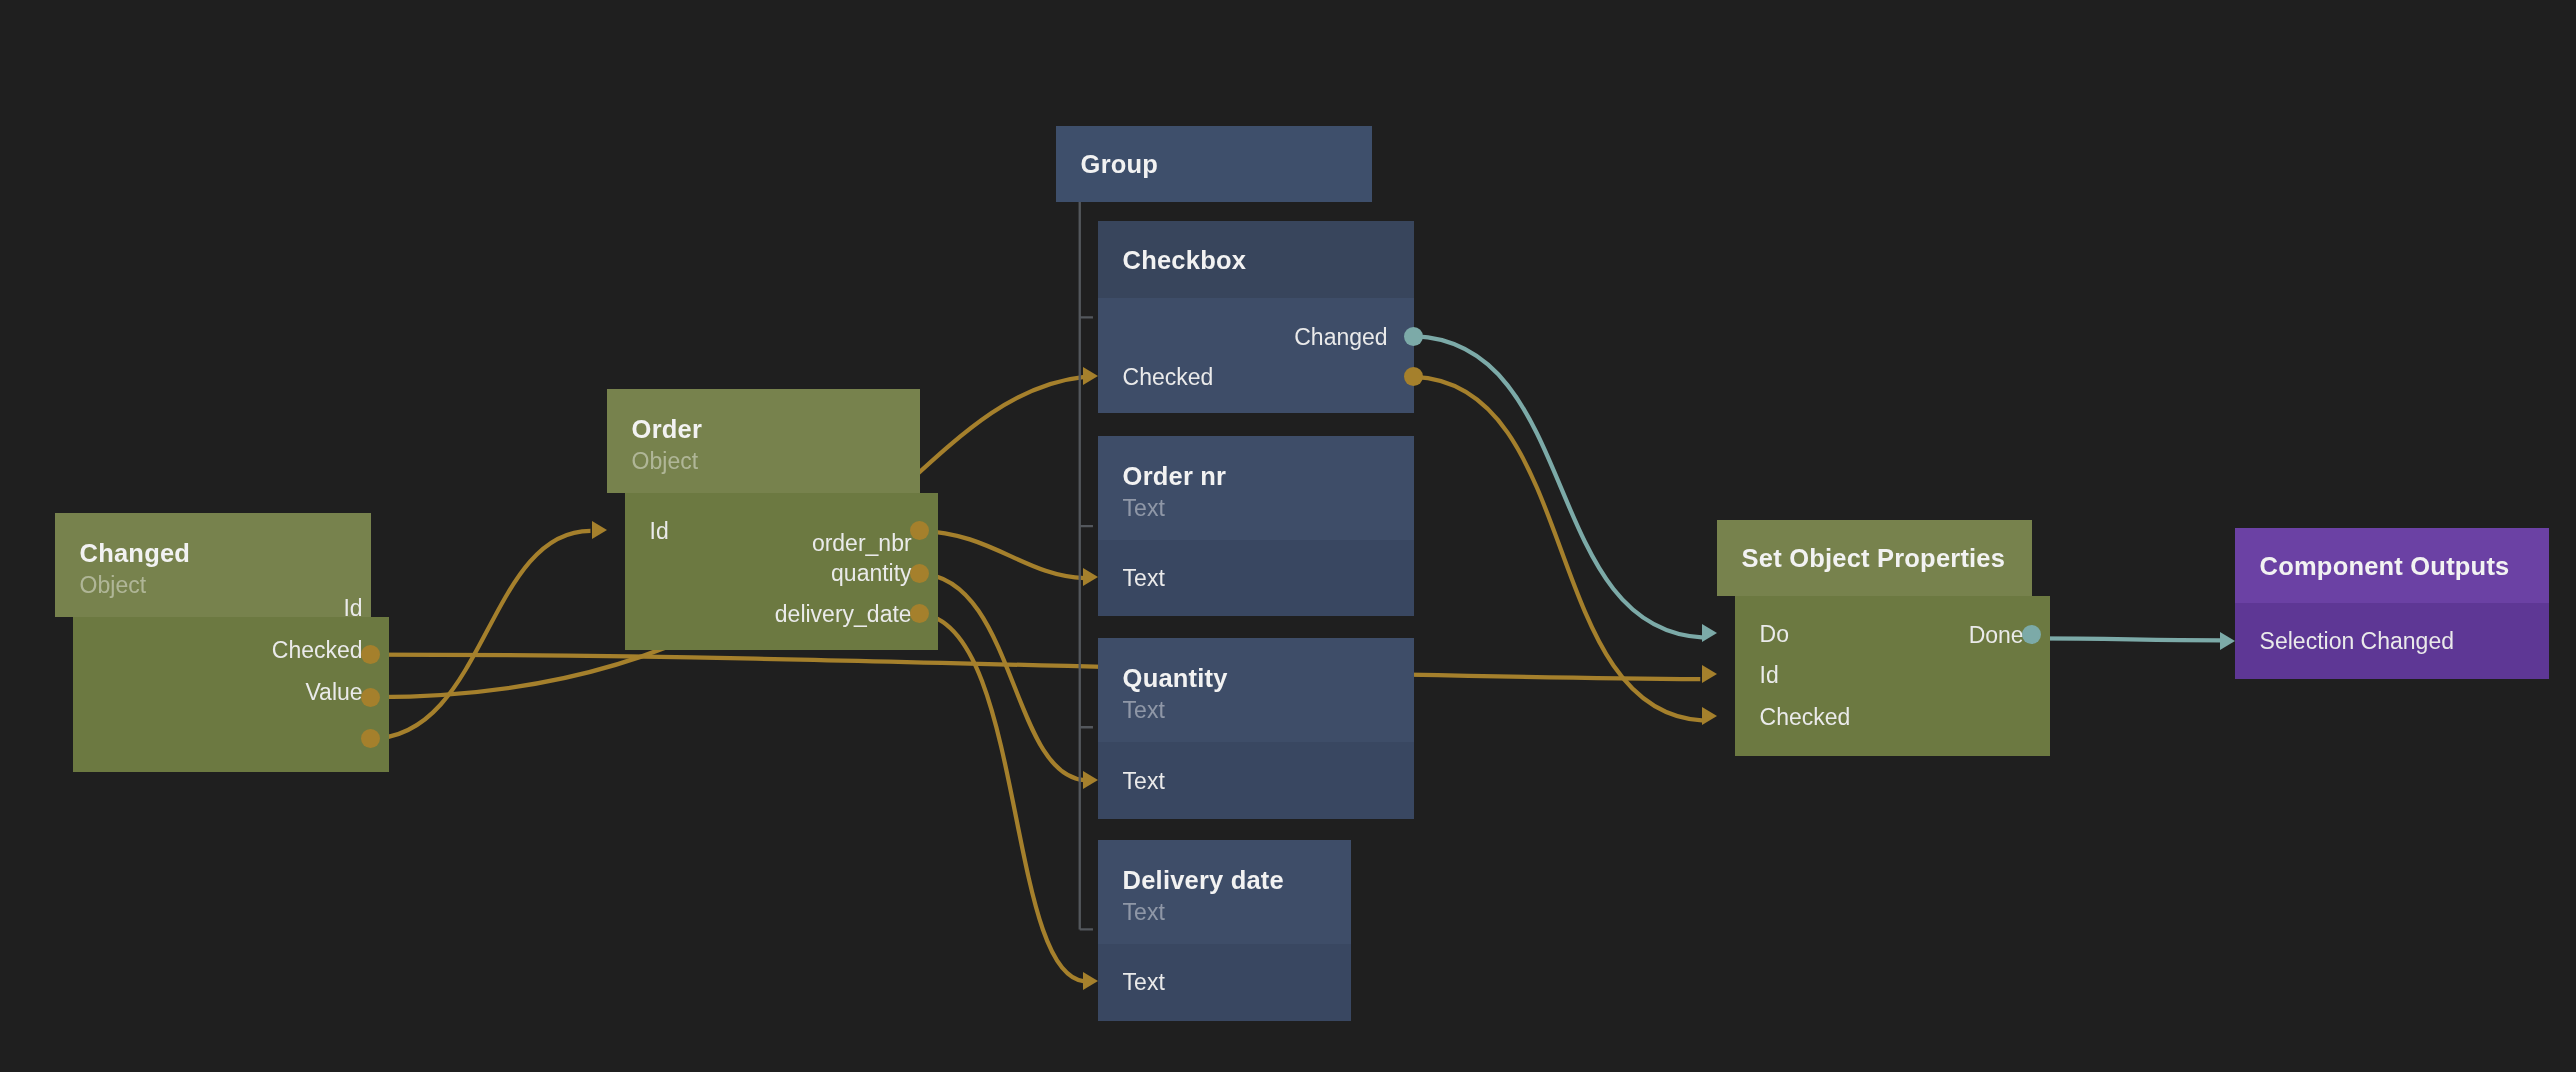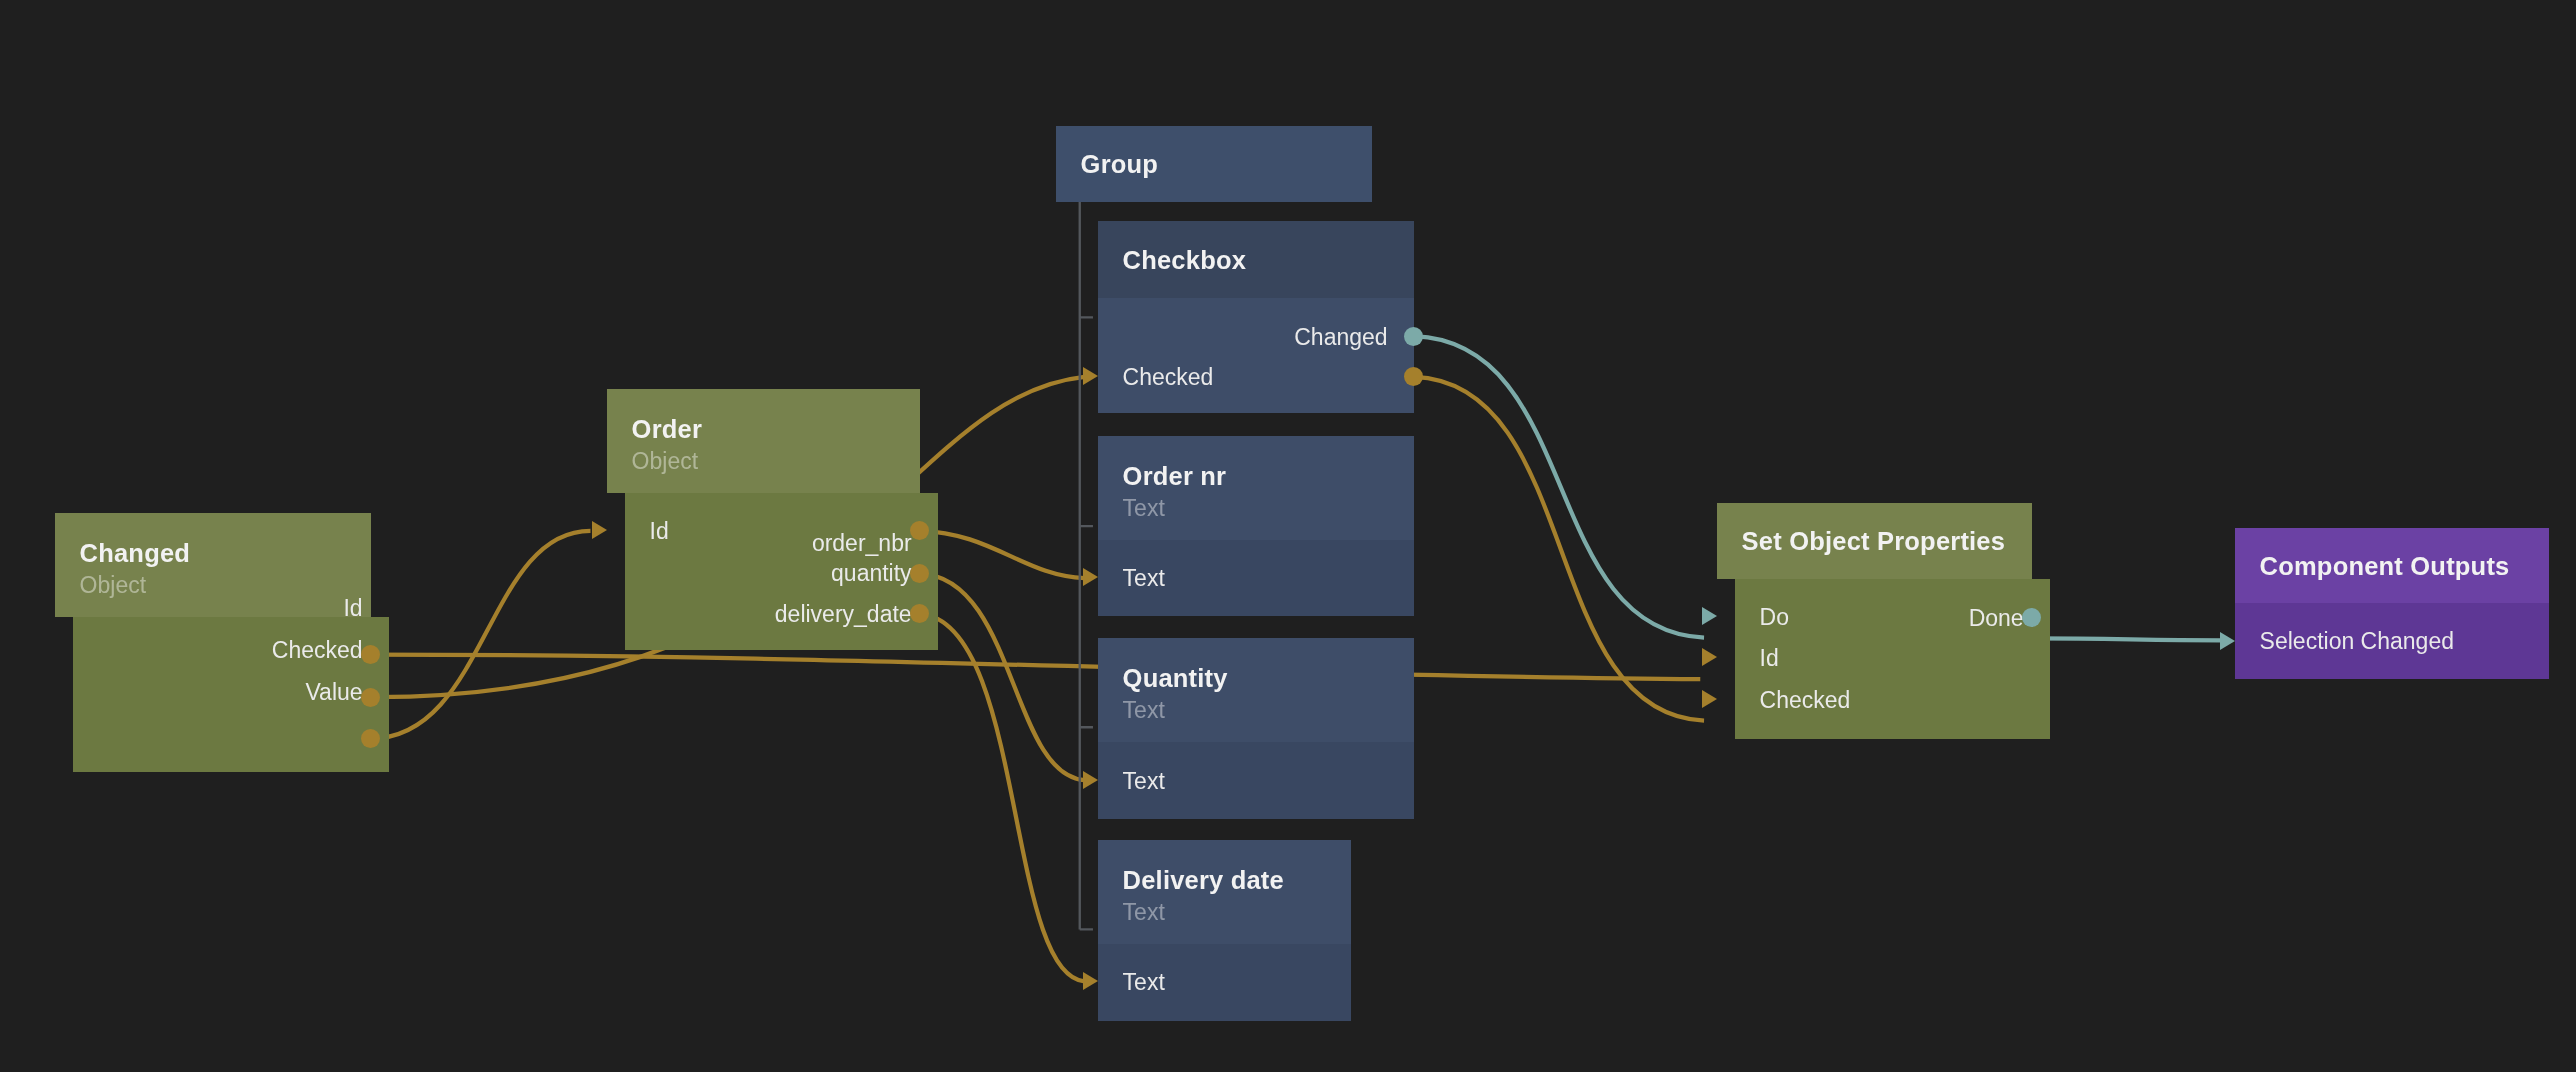--- a/index.html
+++ b/index.html
@@ -143,21 +143,21 @@
     <div class="hdr with-sub">
       <div class="title">Delivery date</div>
       <div class="subtitle">Text</div>
     </div>
     <div class="body" style="height:77px;">
       <span class="port in" style="top:21px">Text</span>
     </div>
     <span class="arrow orange" style="top:132px"></span>
   </div>
 
-  <div class="node green" style="left:1717px;top:503px;width:315px;height:235px;">
+  <div class="node green" style="left:1717px;top:520px;width:315px;height:235px;">
     <div class="hdr solo" style="height:76px;">
       <div class="title">Set Object Properties</div>
     </div>
     <div class="body" style="height:160px;">
       <span class="port in" style="top:21px">Do</span>
       <span class="port out" style="top:22px">Done</span>
       <span class="port in" style="top:62px">Id</span>
       <span class="port in" style="top:104px">Checked</span>
     </div>
     <span class="arrow teal" style="top:104px"></span>

